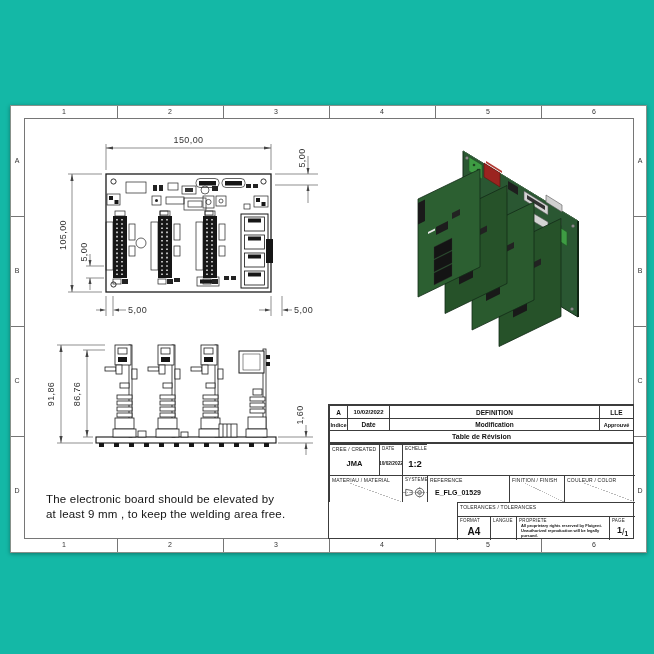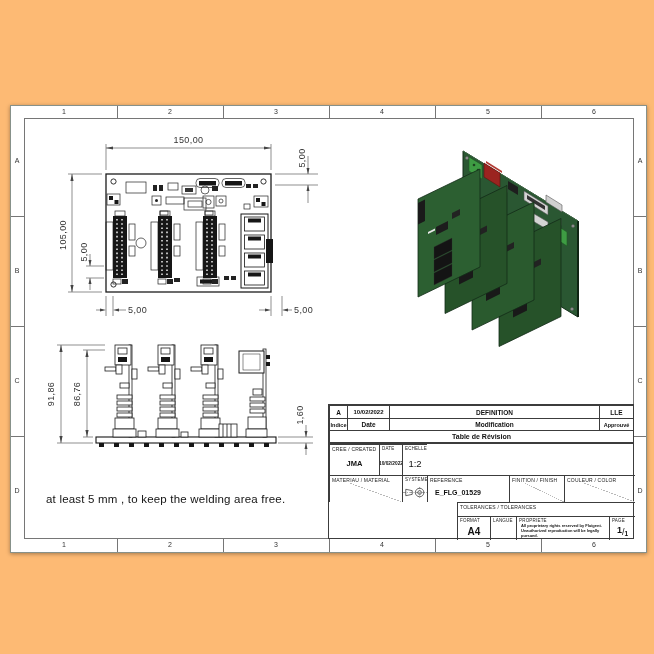--- a/index.html
+++ b/index.html
@@ -1,16 +1,16 @@
 <!DOCTYPE html>
 <html><head>
 <meta charset="utf-8">
 <style>
   html,body{margin:0;padding:0}
-  .stage{position:relative;width:654px;height:654px;background:#fdba74;font-family:"Liberation Sans",sans-serif;overflow:hidden}
+  .stage{position:relative;width:654px;height:654px;background:#14b8a6;font-family:"Liberation Sans",sans-serif;overflow:hidden}
   .sheet{position:absolute;left:10px;top:105px;width:637px;height:448px;background:#fff;border:1px solid #87918a;box-sizing:border-box;box-shadow:0 1px 4px rgba(0,0,0,.35)}
   .frame{position:absolute;left:13px;top:12px;width:610px;height:421px;border:1px solid #767676;box-sizing:border-box}
   .gl{position:absolute;font-size:7px;color:#333;width:16px;height:12px;line-height:12px;text-align:center}
   .tickv{position:absolute;width:1px;background:#767676}
   .tickh{position:absolute;height:1px;background:#767676}
   .box{position:absolute;box-sizing:border-box;border:1px solid #3c3c3c}
   .cell{position:absolute;box-sizing:border-box;border-left:1px solid #3c3c3c;border-top:1px solid #3c3c3c;overflow:hidden;display:flex;flex-direction:column}
   .lab{font-size:5px;color:#222;padding:1px 0 0 2px;letter-spacing:.2px;white-space:nowrap}
   .cval{flex:1;display:flex;align-items:center;justify-content:center;color:#111}
   .diag{background:linear-gradient(to top right,transparent 49.4%,#b8b8b8 49.4%,#b8b8b8 50.6%,transparent 50.6%)}
@@ -381,21 +381,22 @@
         <polygon points="40,98 52,92 52,100 40,106" fill="#1d1d1d" stroke="none"></polygon>
         <polygon points="56,84 64,80 64,86 56,90" fill="#222" stroke="none"></polygon>
         <polygon points="32,103 39,99.5 39,101.5 32,105" fill="#e8e8e8" stroke="none"></polygon>
         <polygon points="38,118 56,109 56,121 38,130" fill="#141414" stroke="#2e2e2e" stroke-width=".3"></polygon>
         <polygon points="38,131 56,122 56,134 38,143" fill="#141414" stroke="#2e2e2e" stroke-width=".3"></polygon>
         <polygon points="38,144 56,135 56,147 38,156" fill="#141414" stroke="#2e2e2e" stroke-width=".3"></polygon>
       </g>
     </svg>
 
     <div class="note">
-      <div>at least 5 mm , to keep the welding area free.</div>
+      <div>The electronic board should be elevated by</div>
+      <div>at least 9 mm , to keep the welding area free.</div>
     </div>
 
     <div class="box" style="left:317px;top:298px;width:306px;height:39px">
       <div class="rcell" style="left:0;top:0;width:18px;height:13px">A</div>
       <div class="rcell" style="left:18px;top:0;width:42px;height:13px;font-size:6px">10/02/2022</div>
       <div class="rcell" style="left:60px;top:0;width:210px;height:13px">DEFINITION</div>
       <div class="rcell" style="left:270px;top:0;width:34px;height:13px">LLE</div>
       <div class="rcell" style="left:0;top:13px;width:18px;height:12px;font-size:5.5px">Indice</div>
       <div class="rcell" style="left:18px;top:13px;width:42px;height:12px">Date</div>
       <div class="rcell" style="left:60px;top:13px;width:210px;height:12px">Modification</div>
@@ -408,21 +409,21 @@
       <div class="cell" style="left:0;top:0;width:50px;height:31px">
         <div class="lab">CREE / CREATED</div>
         <div class="cval" style="font-weight:700;font-size:7.5px">JMA</div>
       </div>
       <div class="cell" style="left:50px;top:0;width:23px;height:31px">
         <div class="lab" style="font-size:4.5px">DATE</div>
         <div class="cval" style="font-weight:700;font-size:4.8px">10/02/2022</div>
       </div>
       <div class="cell" style="left:73px;top:0;width:25px;height:31px">
         <div class="lab" style="font-size:4.5px">ECHELLE</div>
-        <div class="cval" style="font-weight:400;font-size:9.5px">1:2</div>
+        <div class="cval" style="font-weight:700;font-size:9.5px">1:2</div>
       </div>
 
       <div class="cell diag" style="left:0;top:31px;width:73px;height:27px">
         <div class="lab" style="background:#fff;align-self:flex-start">MATERIAU / MATERIAL</div>
       </div>
       <div class="cell" style="left:73px;top:31px;width:25px;height:27px">
         <div class="lab" style="font-size:4.5px">SYSTEME</div>
         <div class="cval">
           <svg width="24" height="15" viewBox="0 0 26 16">
             <line x1="0" y1="8" x2="26" y2="8" stroke="#555" stroke-width=".6" stroke-dasharray="3 1.5 .9 1.5"></line>

